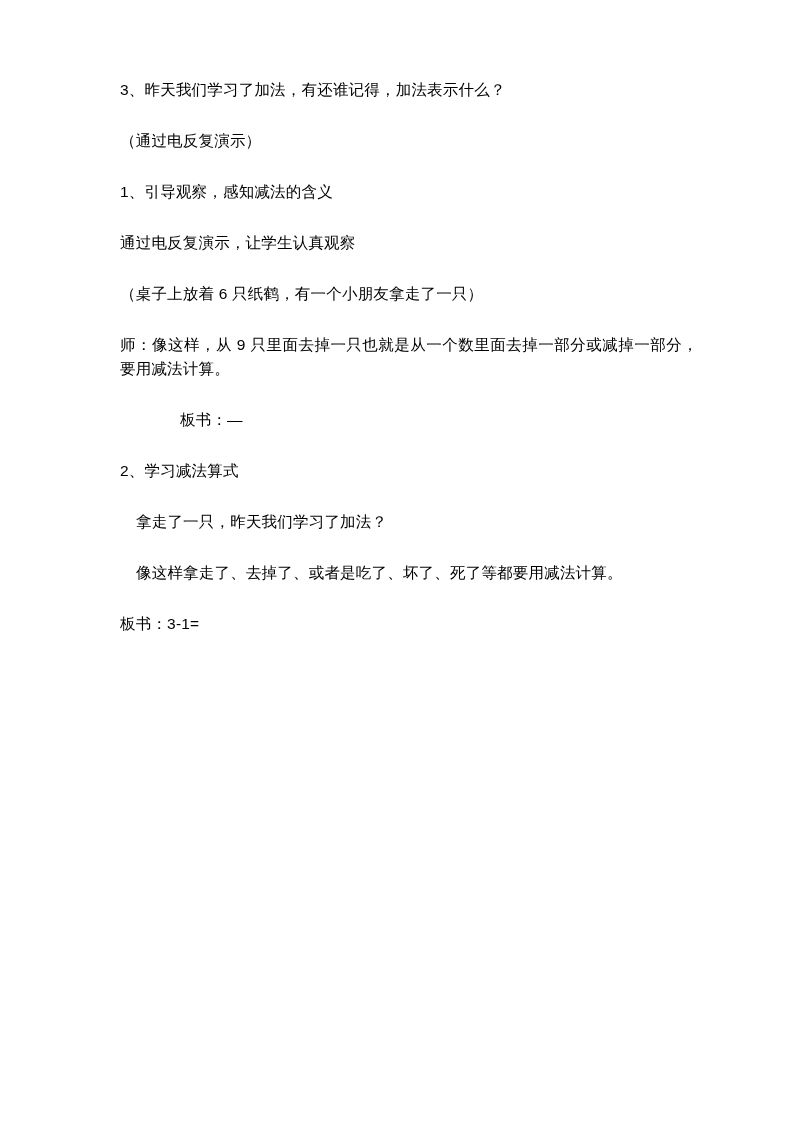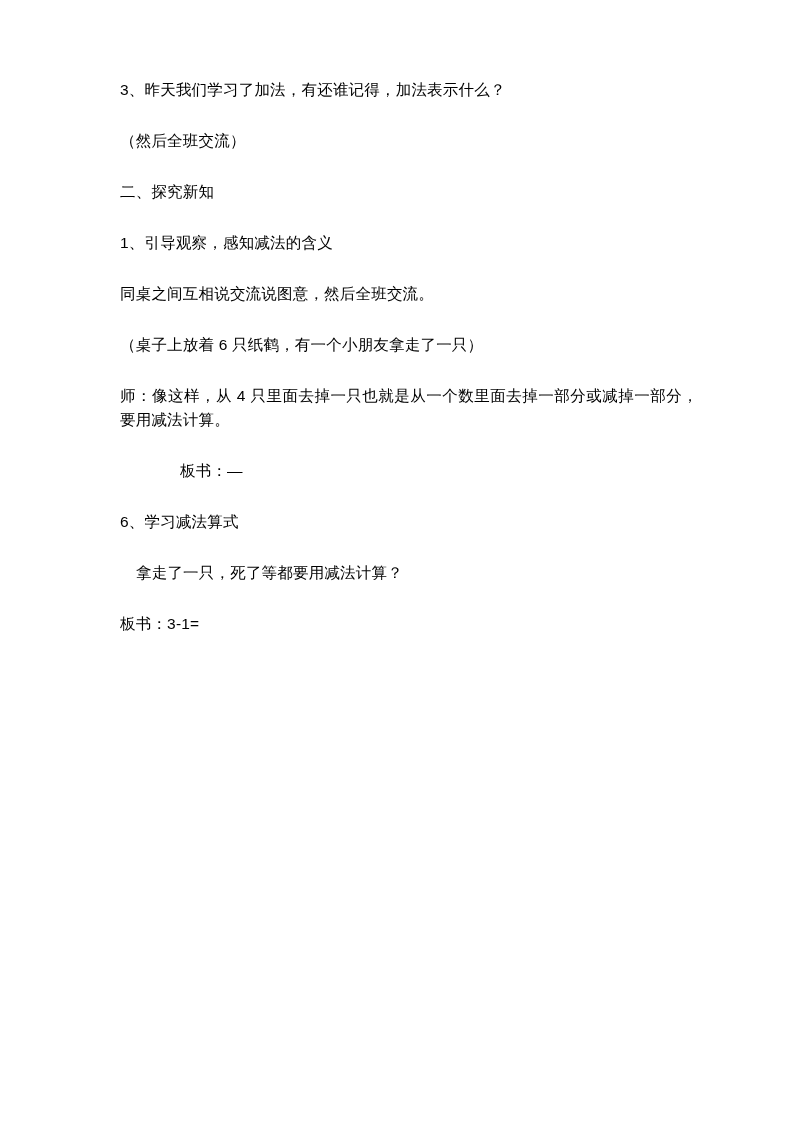--- a/index.html
+++ b/index.html
@@ -38,25 +38,25 @@
   .indent-3 { padding-left: 62px; }
   .indent-hang { padding-left: 2px; }
 </style>
 </head>
 <body>
 
 <div class="page">
   <div class="doc-body">
 
     <p class="para indent-1">3、昨天我们学习了加法，有还谁记得，加法表示什么？</p>
-    <p class="para indent-1">（然后全班交流）</p>
-    <p class="para indent-1">二、探究新知</p>
+    <p class="para indent-1">（通过电反复演示）</p>
     <p class="para indent-1">1、引导观察，感知减法的含义</p>
-    <p class="para indent-1">同桌之间互相说交流说图意，然后全班交流。</p>
+    <p class="para indent-1">通过电反复演示，让学生认真观察</p>
     <p class="para indent-1">（桌子上放着 6 只纸鹤，有一个小朋友拿走了一只）</p>
-    <p class="para indent-hang">师：像这样，从 4 只里面去掉一只也就是从一个数里面去掉一部分或减掉一部分，要用减法计算。</p>
+    <p class="para indent-hang">师：像这样，从 9 只里面去掉一只也就是从一个数里面去掉一部分或减掉一部分，要用减法计算。</p>
     <p class="para indent-3">板书：—</p>
-    <p class="para indent-1">6、学习减法算式</p>
-    <p class="para indent-2">拿走了一只，死了等都要用减法计算？</p>
+    <p class="para indent-1">2、学习减法算式</p>
+    <p class="para indent-2">拿走了一只，昨天我们学习了加法？</p>
+    <p class="para indent-2">像这样拿走了、去掉了、或者是吃了、坏了、死了等都要用减法计算。</p>
     <p class="para indent-1 last">板书：3-1=</p>
 
   </div>
 </div>
 
 </body></html>

